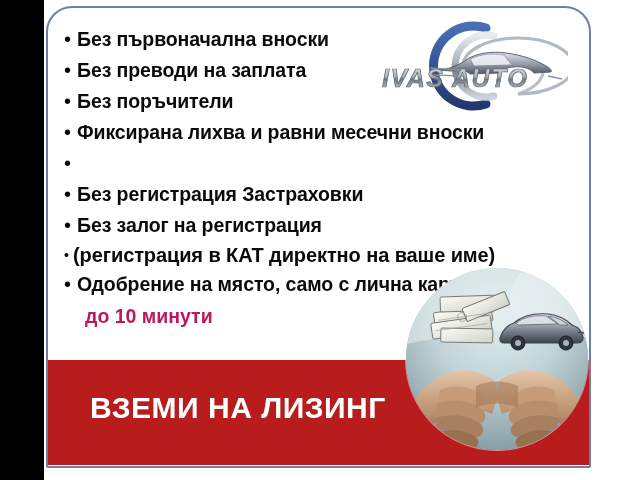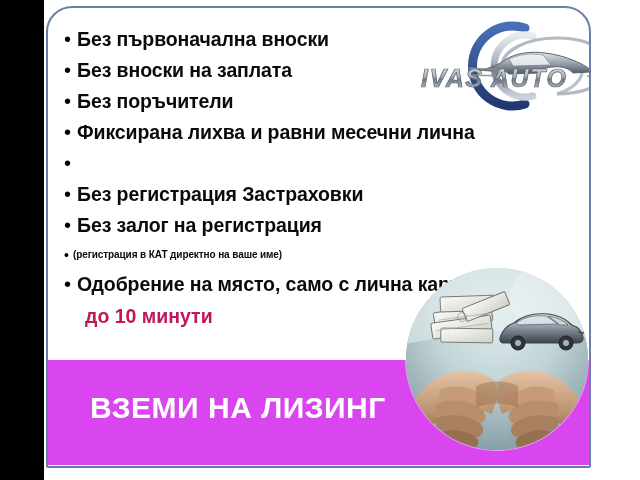--- a/index.html
+++ b/index.html
@@ -60,46 +60,46 @@
     line-height: 23px;
     color: #0a0a0a;
     letter-spacing: -0.1px;
   }
   
   .bullet-row.small { margin-bottom: 8px; }
   .bullet-row.small .bullet-dot {
     font-size: 14px; line-height: 20px; width: 9px; flex: 0 0 9px;
   }
   .bullet-row.small .bullet-text {
-    font-size: 10px; line-height: 20px;
+    font-size: 20px; line-height: 20px;
   }
   
   .bullet-sub {
     font-size: 19.5px;
     font-weight: bold;
     line-height: 25px;
     color: #be185d;
     padding-left: 21px;
   }
 
   
   .brand-logo {
     position: absolute;
-    left: 359px; top: 12px;
+    left: 320px; top: 12px;
     width: 200px; height: 92px;
   }
   .brand-logo svg { display: block; width: 200px; height: 92px; }
 
   
   .cta-banner {
     position: absolute;
     left: 0; bottom: 1px;
     width: 100%;
     height: 105px;
-    background: #d946ef;
+    background: #b91c1c;
   }
   .cta-text {
     position: absolute;
     left: 42px; top: 30px;
     font-size: 30px;
     font-weight: bold;
     color: #ffffff;
     letter-spacing: 0.5px;
     line-height: 36px;
     white-space: nowrap;
@@ -167,31 +167,31 @@
 
     <div class="bullet-list">
 
       <div class="bullet-row">
         <span class="bullet-dot">•</span>
         <span class="bullet-text">Без първоначална вноски</span>
       </div>
 
       <div class="bullet-row">
         <span class="bullet-dot">•</span>
-        <span class="bullet-text">Без вноски на заплата</span>
+        <span class="bullet-text">Без преводи на заплата</span>
       </div>
 
       <div class="bullet-row">
         <span class="bullet-dot">•</span>
         <span class="bullet-text">Без поръчители</span>
       </div>
 
       <div class="bullet-row">
         <span class="bullet-dot">•</span>
-        <span class="bullet-text">Фиксирана лихва и равни месечни лична</span>
+        <span class="bullet-text">Фиксирана лихва и равни месечни вноски</span>
       </div>
 
       <div class="bullet-row">
         <span class="bullet-dot">•</span>
       </div>
 
       <div class="bullet-row">
         <span class="bullet-dot">•</span>
         <span class="bullet-text">Без регистрация Застраховки</span>
       </div>

